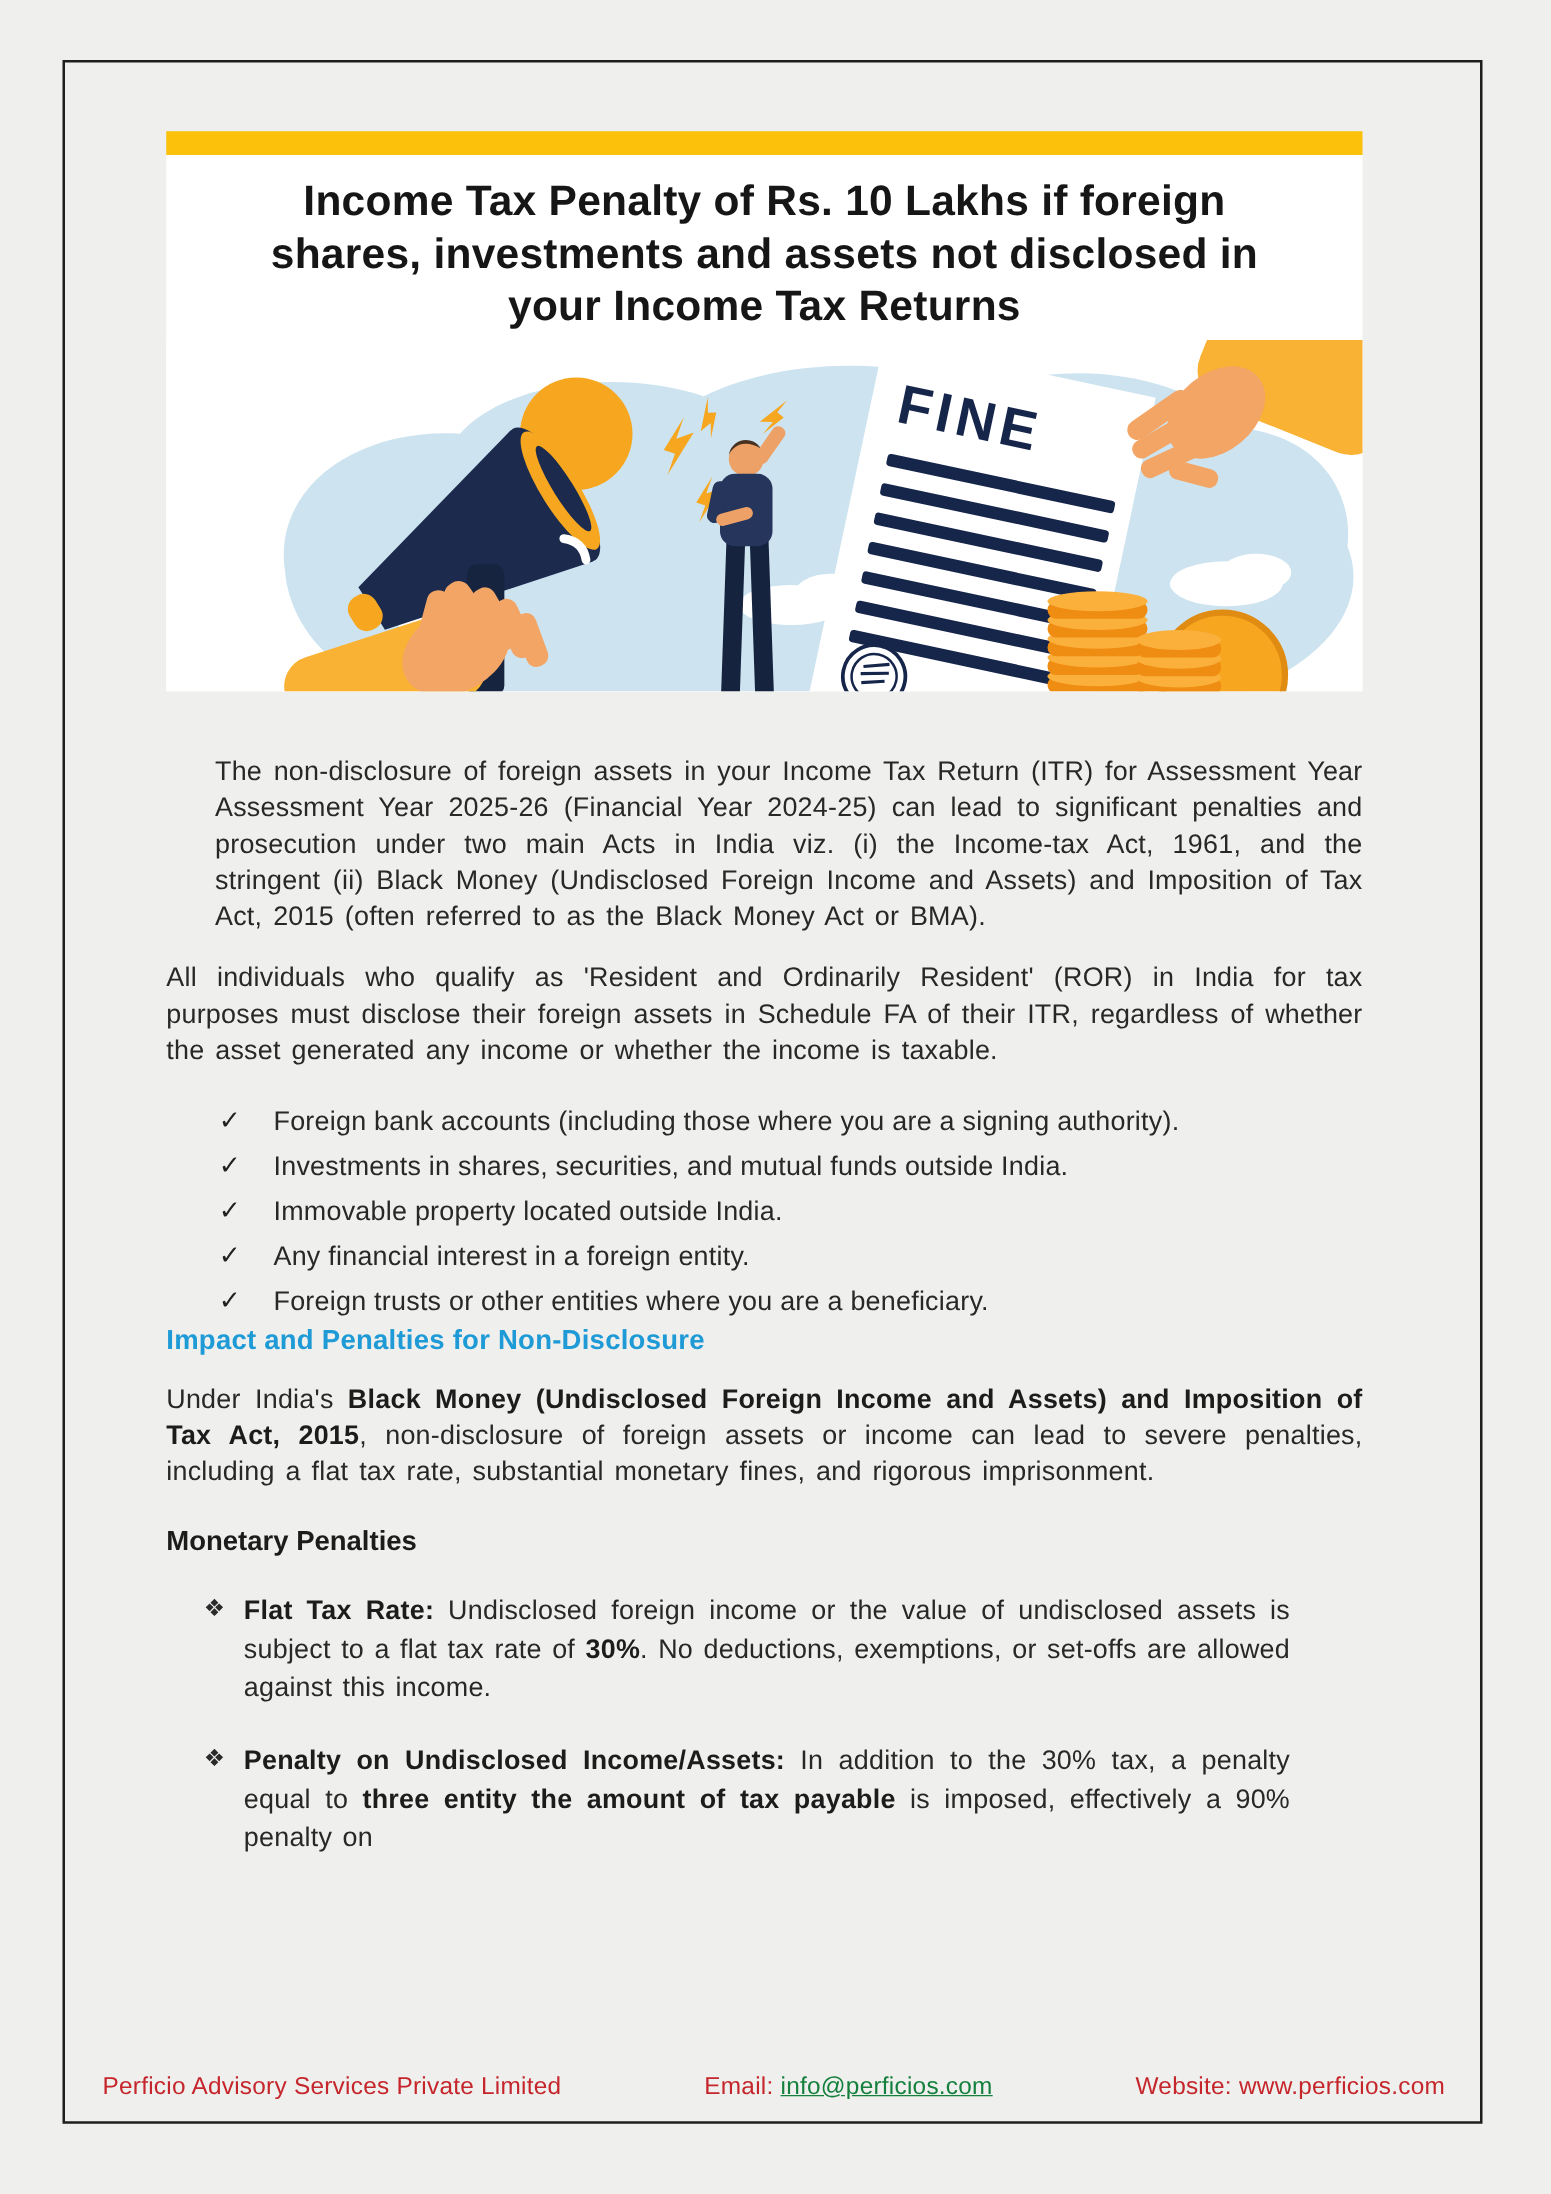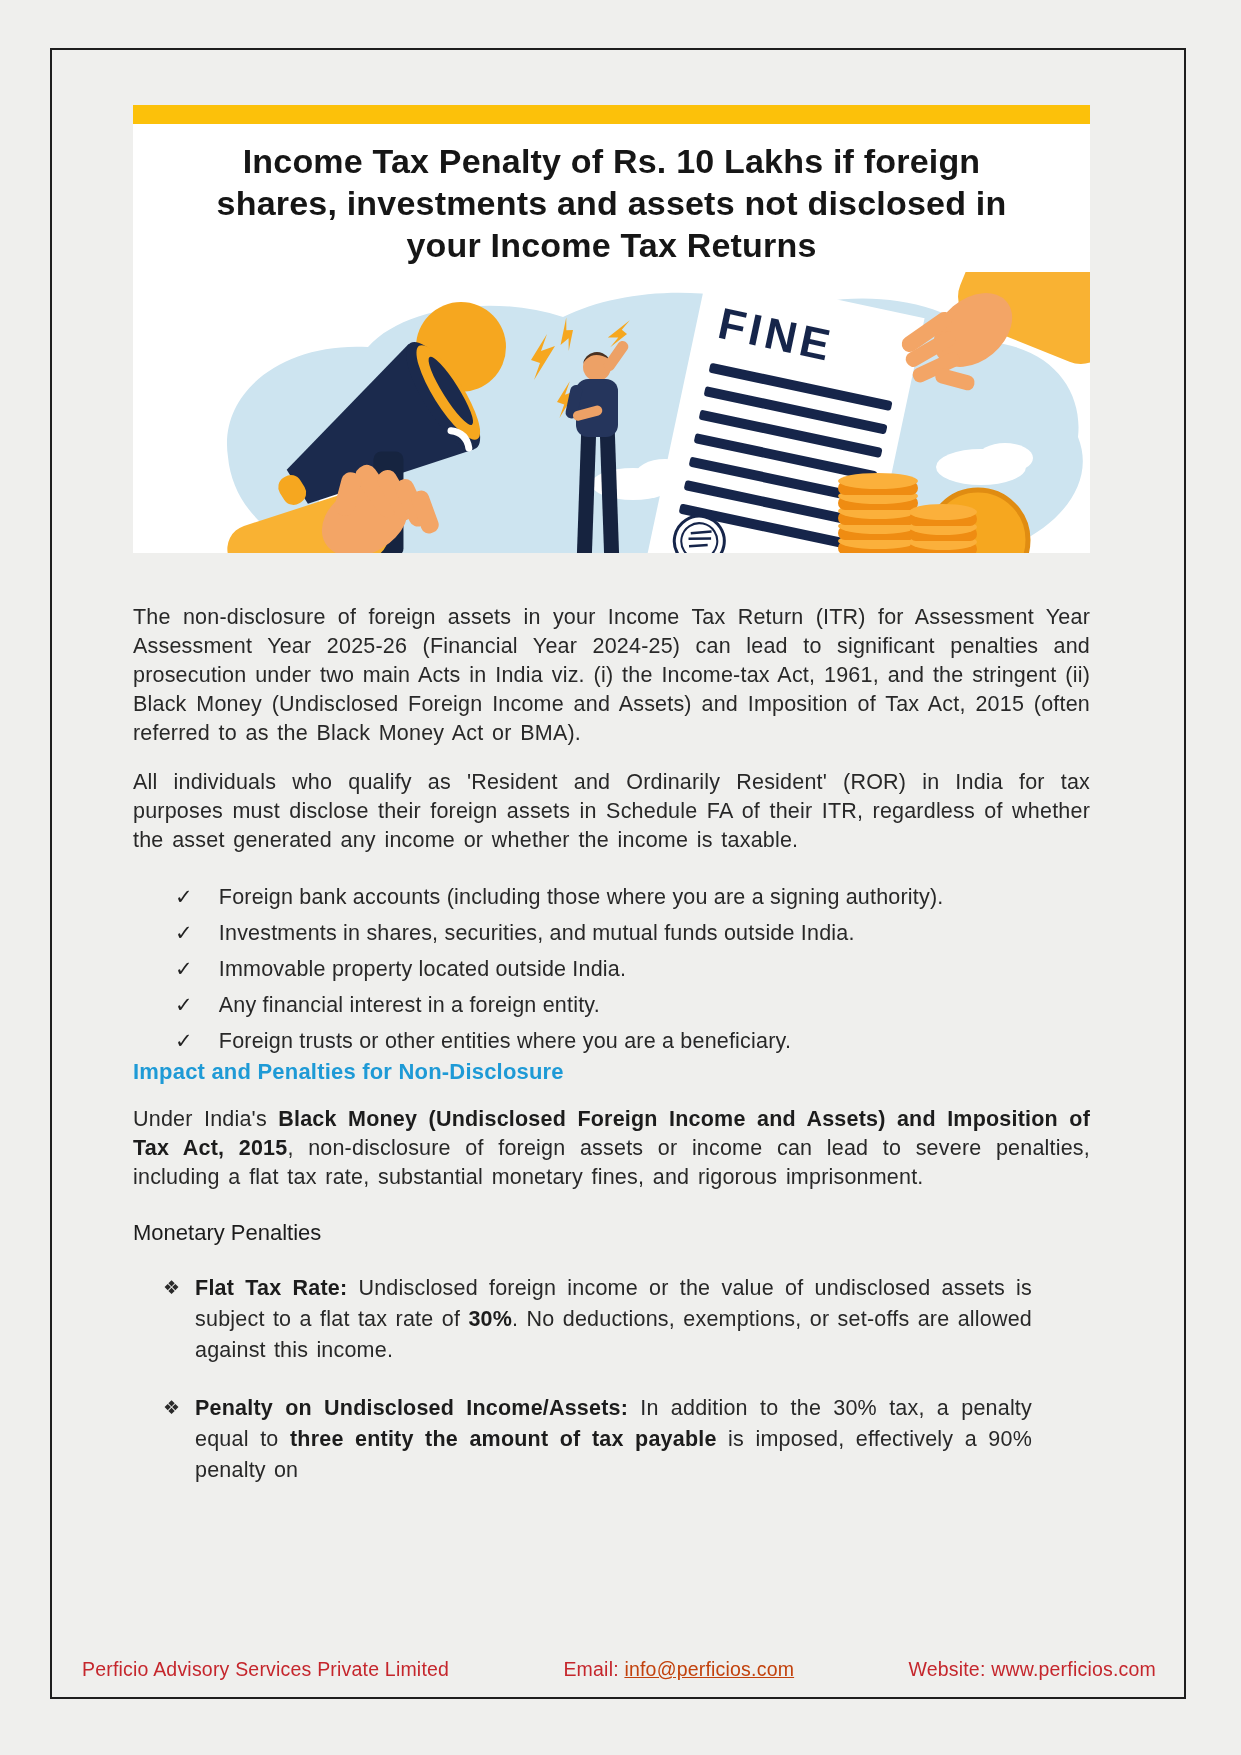--- a/index.html
+++ b/index.html
@@ -25,49 +25,49 @@
     margin:0;padding:16px 20px 6px;
     font-size:34px;line-height:42px;font-weight:700;color:#161616;
     text-align:center;letter-spacing:0.2px;
   }
   .title span{display:block;}
   .illustration{display:block;background:#ffffff;}
   .para{
     margin:0;font-size:21.5px;line-height:29px;color:#282828;
     text-align:justify;word-spacing:2.5px;letter-spacing:0.2px;
   }
-  .p-intro{margin-top:50px;}
+  .p-intro{margin-top:50px;margin-left:39px;}
   h2.blue{
     margin:0;font-size:22px;font-weight:700;color:#1e9ad6;letter-spacing:0.2px;
   }
   .h-who{margin-top:68px;}
   .p-who{margin-top:20px;}
   .h-common{margin-top:24px;}
   .checklist{
     list-style:none;margin:24px 0 0;padding:0;
     font-size:21.5px;color:#282828;letter-spacing:0.2px;
   }
   .checklist li{display:flex;gap:26px;padding-left:42px;line-height:36px;}
   .check{color:#222;font-size:21px;}
   .h-impact{margin-top:38px;}
   .p-impact{margin-top:20px;}
   .p-impact b,.bullet b{color:#1c1c1c;}
-  h3.black{margin:28px 0 0;font-size:22px;font-weight:400;color:#1c1c1c;}
+  h3.black{margin:28px 0 0;font-size:22px;font-weight:700;color:#1c1c1c;}
   .bullet{display:flex;gap:15px;margin-top:27px;padding:0 58px 0 30px;}
   .diamond{font-size:19px;line-height:30px;color:#2a2a2a;flex:none;}
   .bullet-text{
     flex:1;margin:0;font-size:21.5px;line-height:31px;color:#282828;
     text-align:justify;word-spacing:2px;letter-spacing:0.2px;
   }
   .footer{
     position:absolute;left:30px;right:28px;bottom:16px;
     display:flex;justify-content:space-between;align-items:center;
     font-size:19.5px;color:#c5262c;letter-spacing:0.2px;
   }
-  .footer a{color:#c2410c;text-decoration:underline;cursor:pointer;}
+  .footer a{color:#15803d;text-decoration:underline;cursor:pointer;}
 </style>
 </head>
 <body>
 
 <div class="page">
   <div class="content">
 
     <div class="topbar"></div>
 
     <div class="header-white">

